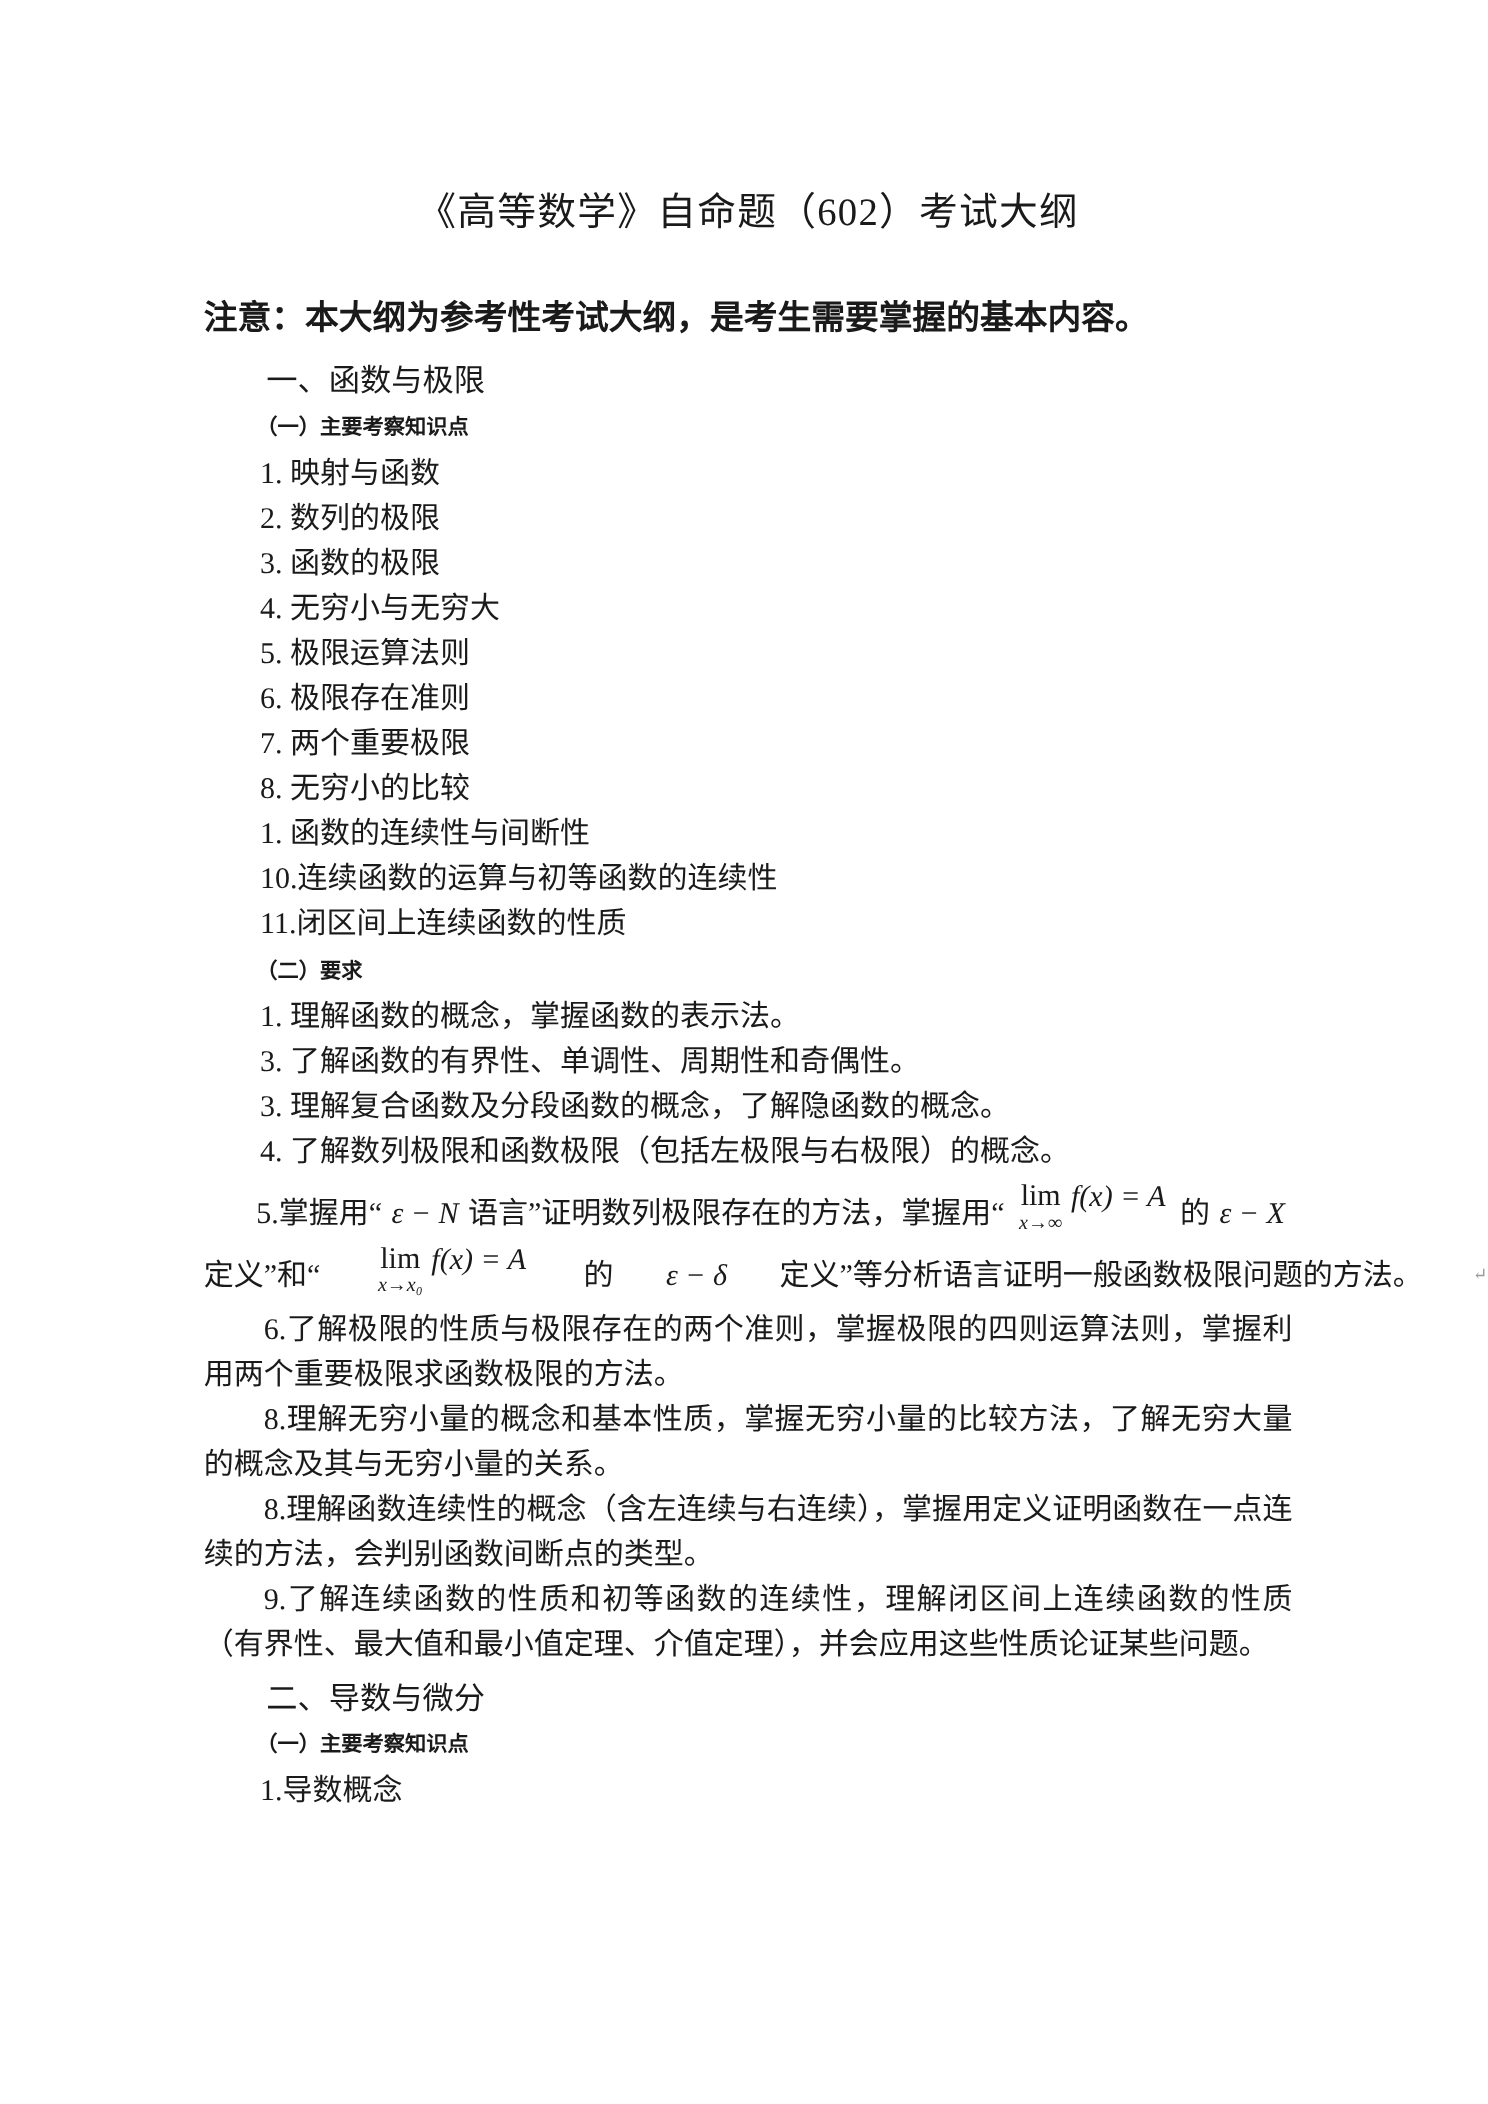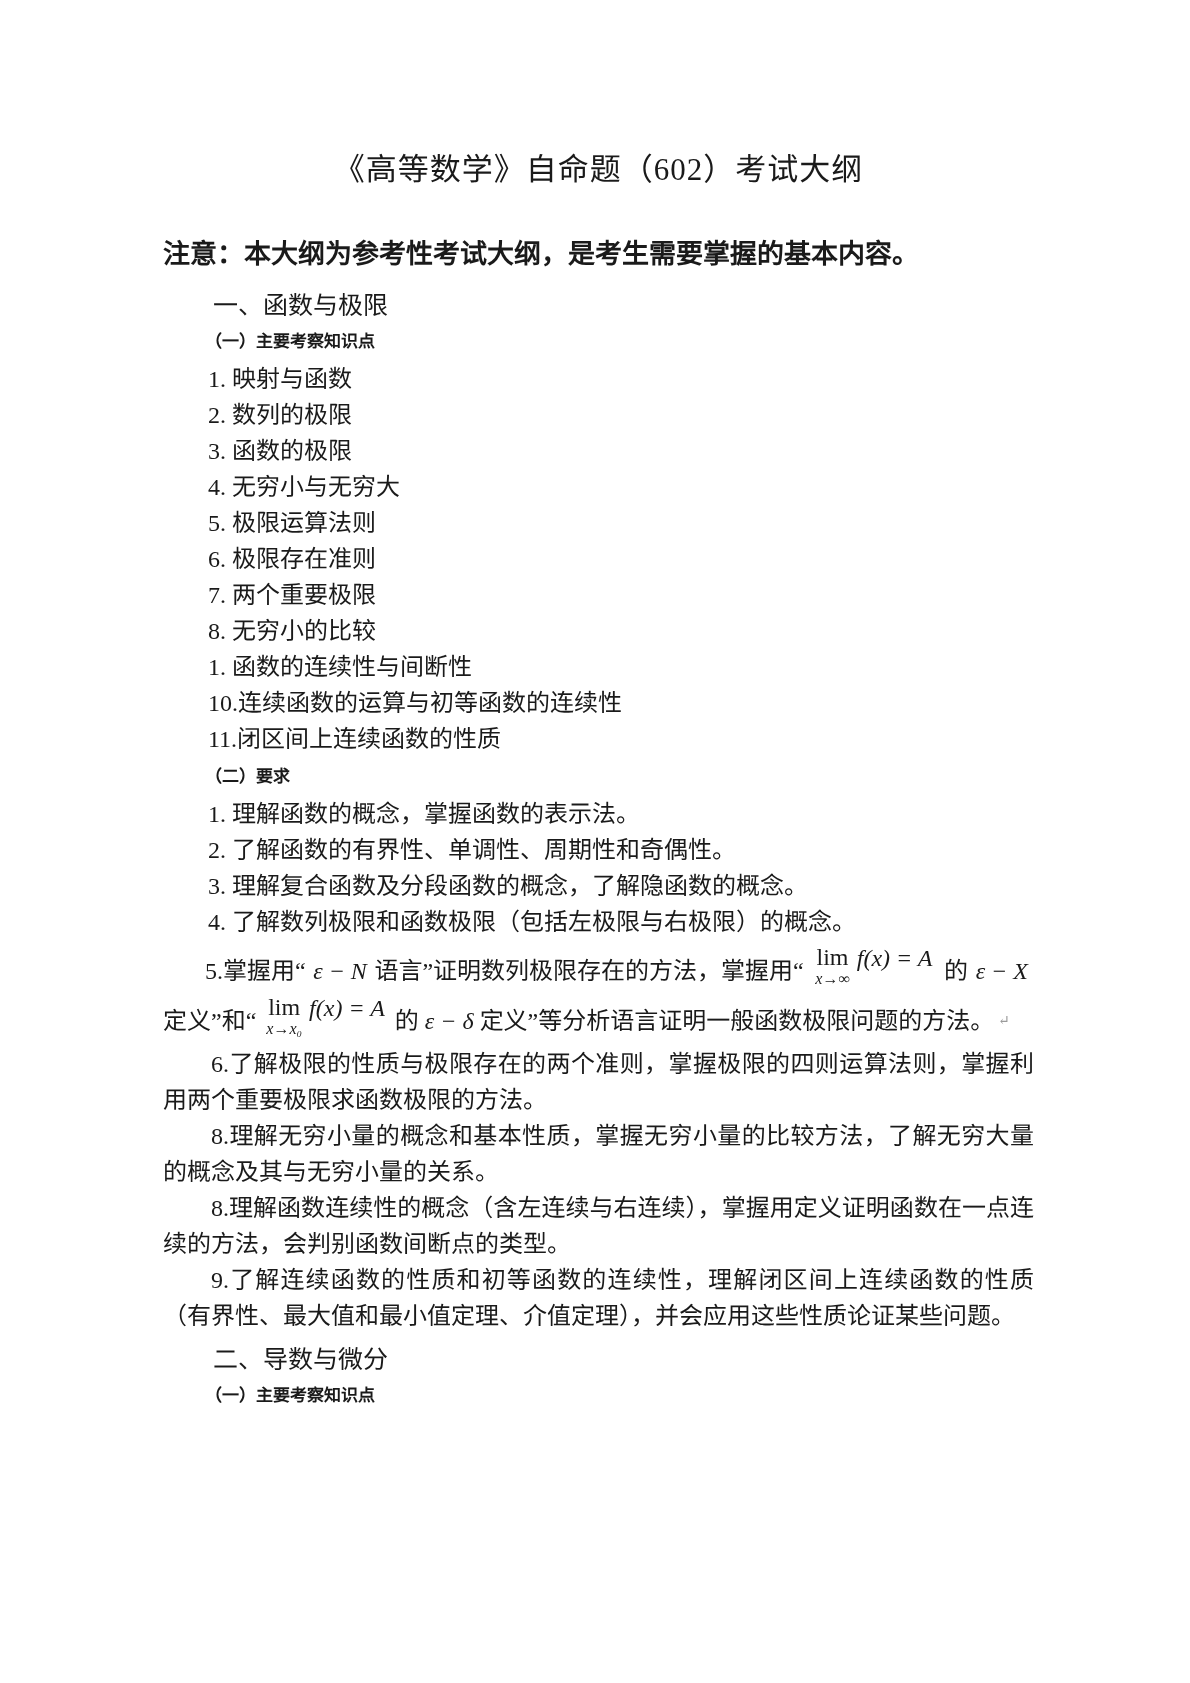--- a/index.html
+++ b/index.html
@@ -139,41 +139,41 @@
     <li>8. 无穷小的比较</li>
     <li>1. 函数的连续性与间断性</li>
     <li>10.连续函数的运算与初等函数的连续性</li>
     <li>11.闭区间上连续函数的性质</li>
   </ul>
 
   <div class="sub-heading">（二）要求</div>
 
   <ul class="plain-list">
     <li>1. 理解函数的概念，掌握函数的表示法。</li>
-    <li>2. 了解函数的有界性、单调性、周期性和奇偶性。</li>
+    <li>3. 了解函数的有界性、单调性、周期性和奇偶性。</li>
     <li>3. 理解复合函数及分段函数的概念，了解隐函数的概念。</li>
     <li>4. 了解数列极限和函数极限（包括左极限与右极限）的概念。</li>
   </ul>
 
   <div style="margin-top:4px;">
     <div class="formula-row indented">
       <span class="txt">5.掌握用“</span>
         <span class="mi">ε − N</span>
         <span class="txt">语言”证明数列极限存在的方法，掌握用“</span>
       <span class="formula">
         <span class="lim-stack">
           <span class="lim-main">lim</span>
           <span class="lim-sub">x→∞</span>
         </span>
         <span class="formula-expr">f(x) = A</span>
       </span>
       <span class="txt">的</span>
         <span class="mi">ε − X</span>
     </div>
-    <div class="formula-row" style="margin-top:6px;">
+    <div class="formula-row" style="margin-top:6px;gap:36px;">
       <span class="txt">定义”和“</span>
       <span class="formula">
         <span class="lim-stack">
           <span class="lim-main">lim</span>
           <span class="lim-sub">x→x₀</span>
         </span>
         <span class="formula-expr">f(x) = A</span>
       </span>
       <span class="txt">的</span>
         <span class="mi">ε − δ</span>
@@ -184,14 +184,17 @@
 
   <p class="req-para para-gap">6.了解极限的性质与极限存在的两个准则，掌握极限的四则运算法则，掌握利用两个重要极限求函数极限的方法。</p>
   <p class="req-para">8.理解无穷小量的概念和基本性质，掌握无穷小量的比较方法，了解无穷大量的概念及其与无穷小量的关系。</p>
   <p class="req-para">8.理解函数连续性的概念（含左连续与右连续），掌握用定义证明函数在一点连续的方法，会判别函数间断点的类型。</p>
   <p class="req-para">9.了解连续函数的性质和初等函数的连续性，理解闭区间上连续函数的性质（有界性、最大值和最小值定理、介值定理），并会应用这些性质论证某些问题。</p>
 
   <div class="chapter-heading" style="margin-top:8px;">二、导数与微分</div>
 
   <div class="sub-heading">（一）主要考察知识点</div>
 
+  <ul class="plain-list">
+    <li>1.导数概念</li>
+  </ul>
 
 </div>
 
 </body></html>

